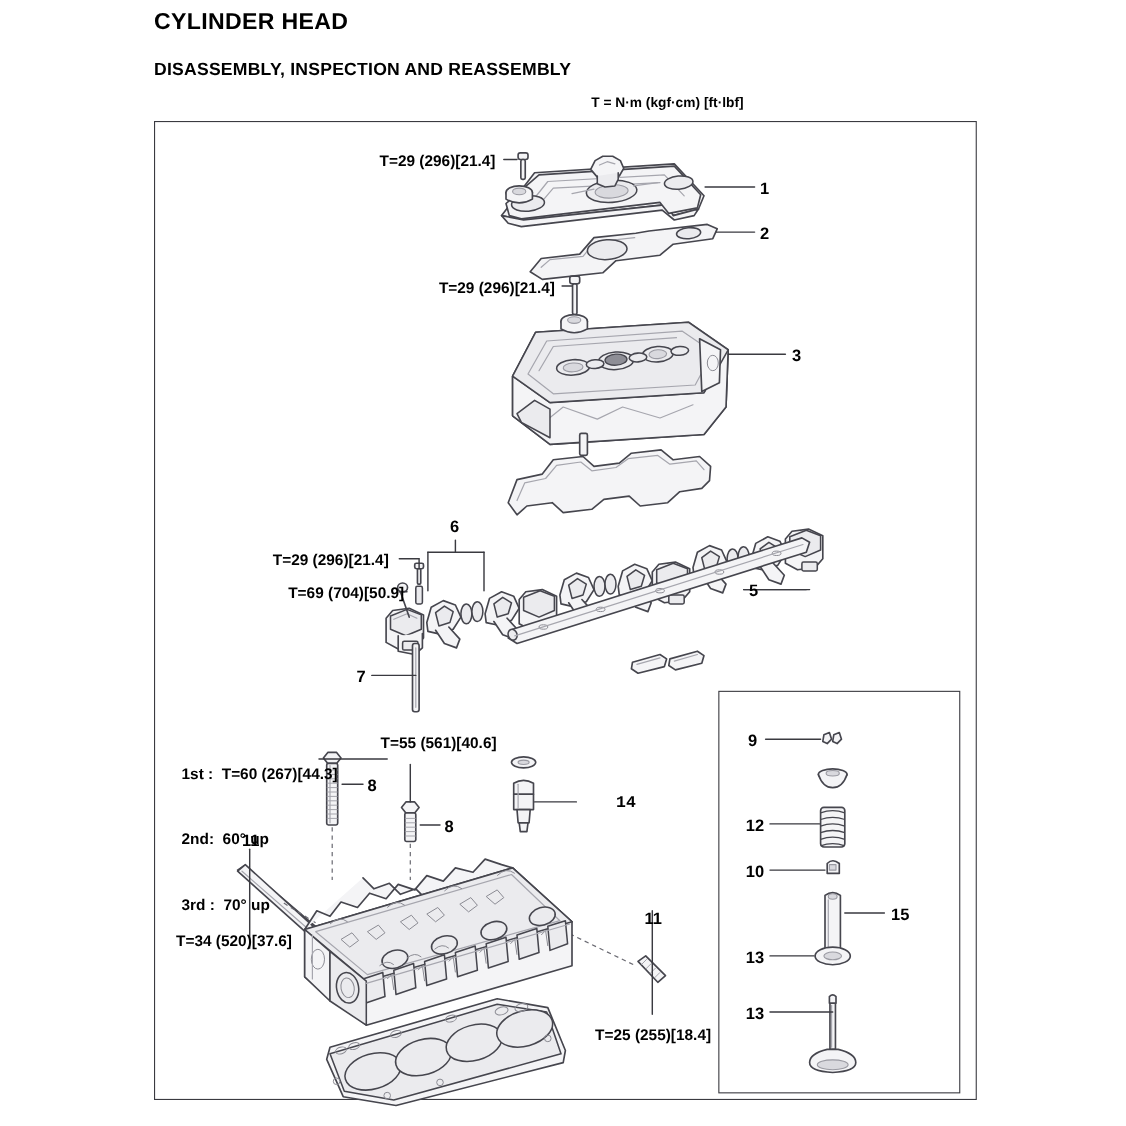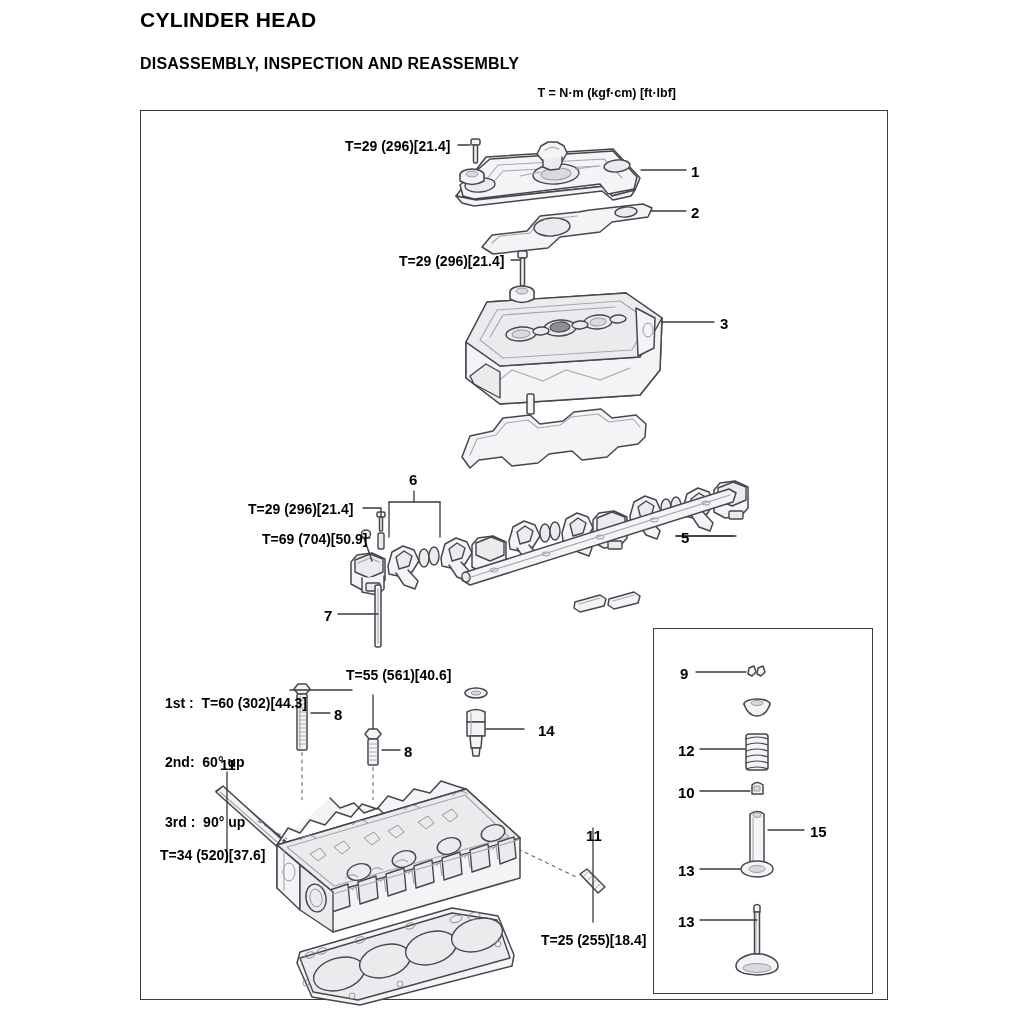--- a/index.html
+++ b/index.html
@@ -530,36 +530,36 @@
 
   <div class="lbl torque" style="left:245px; top:530px;margin-left:17px;">T=69 (704)[50.9]</div>
 
   <div class="lbl torque" style="left:346px; top:666px;">T=55 (561)[40.6]</div>
 
   <div class="lbl torque" style="left:160px; top:846px;">T=34 (520)[37.6]</div>
 
   <div class="lbl torque" style="left:541px; top:931px;text-align:right;">T=25 (255)[18.4]</div>
 
   <div class="stack" style="left:165px; top:654px;">
-    <div>1st :  T=60 (302)[44.3]</div>
+    <div>1st :  T=60 (267)[44.3]</div>
     <div>2nd:  60° up</div>
-    <div>3rd :  90° up</div>
+    <div>3rd :  70° up</div>
   </div>
 
   <div class="lbl num" style="left:691px; top:162px;">1</div>
   <div class="lbl num" style="left:691px; top:203px;">2</div>
   <div class="lbl num" style="left:720px; top:314px;">3</div>
   <div class="lbl num" style="left:681px; top:528px;">5</div>
   <div class="lbl num" style="left:409px; top:470px;">6</div>
   <div class="lbl num" style="left:324px; top:606px;">7</div>
   <div class="lbl num" style="left:334px; top:705px;">8</div>
   <div class="lbl num" style="left:404px; top:742px;">8</div>
   <div class="lbl num" style="left:220px; top:755px;">11</div>
   <div class="lbl num" style="left:586px; top:826px;">11</div>
-  <div class="lbl num" style="left:538px; top:721px;">14</div>
+  <div class="lbl num" style="left:560px; top:721px;font-family:Liberation Mono, monospace;">14</div>
 
   <div class="lbl num" style="left:680px; top:664px;">9</div>
   <div class="lbl num" style="left:678px; top:741px;">12</div>
   <div class="lbl num" style="left:678px; top:783px;text-align:center;">10</div>
   <div class="lbl num" style="left:810px; top:822px;text-align:right;">15</div>
   <div class="lbl num" style="left:678px; top:861px;">13</div>
   <div class="lbl num" style="left:678px; top:912px;">13</div>
 
 </div>
 

